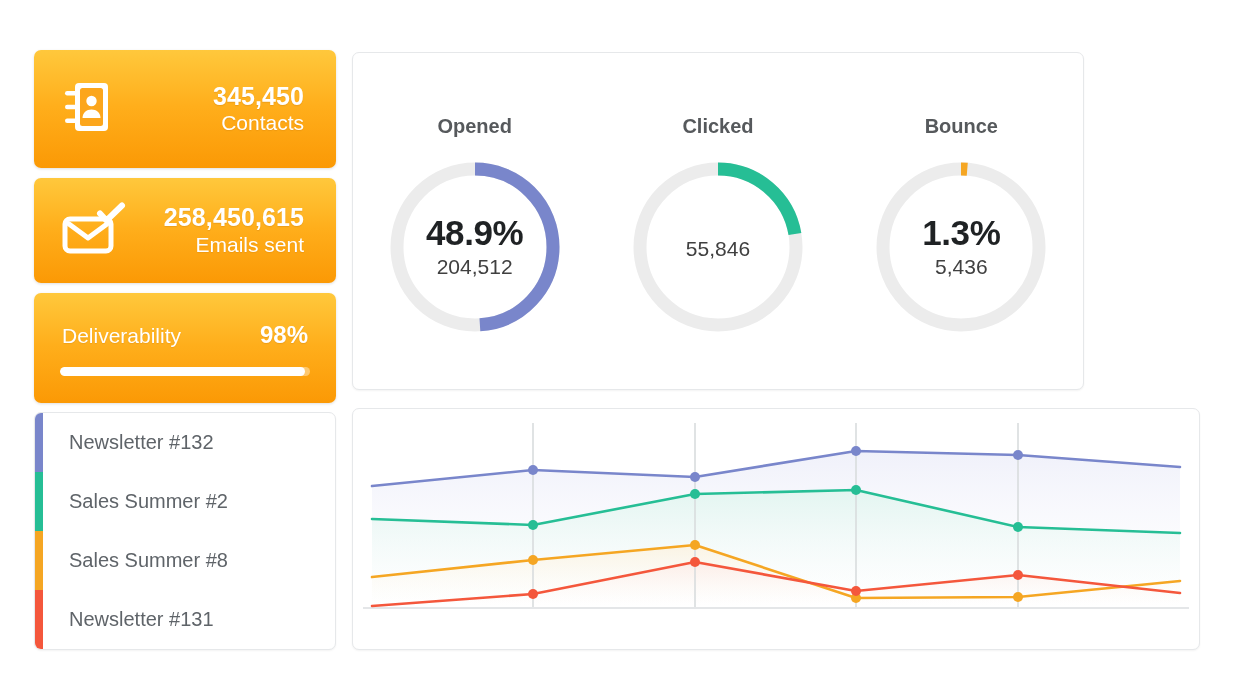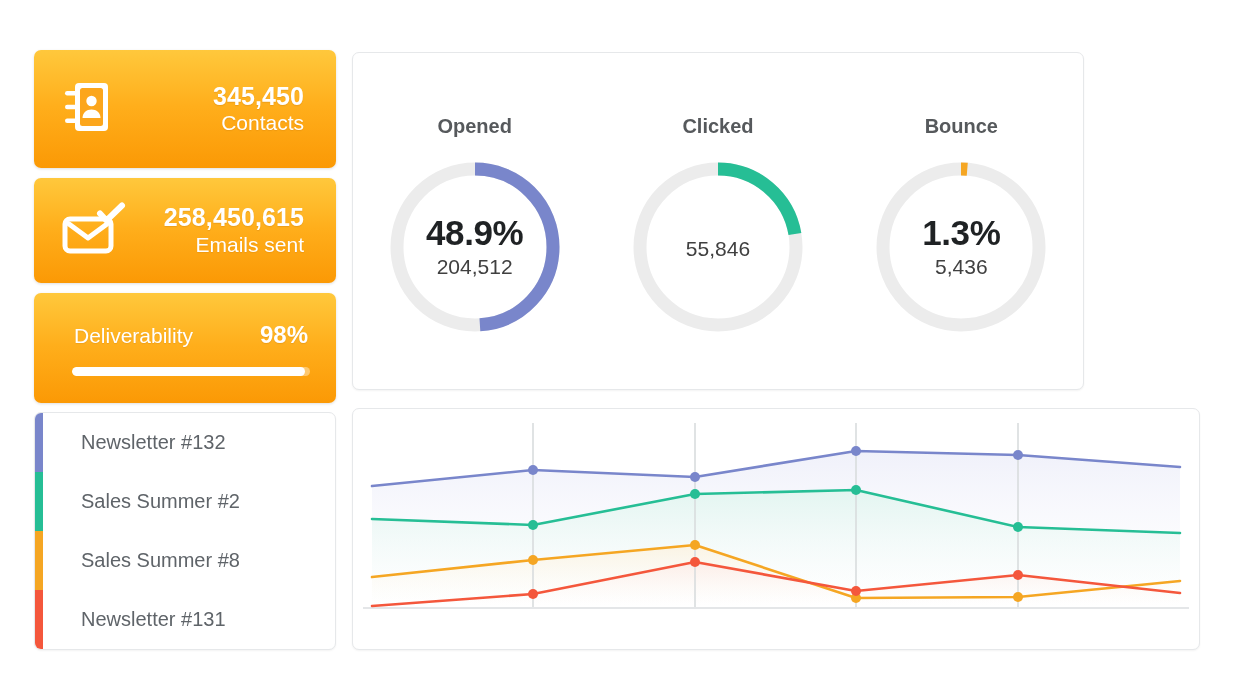--- a/index.html
+++ b/index.html
@@ -25,21 +25,21 @@
   .stat-card {
     position: relative;
     width: 302px;
     border-radius: 7px;
     background: linear-gradient(180deg, #FFC83C 0%, #FFAE1B 48%, #FB9905 100%);
     box-shadow: 0 1px 3px rgba(0,0,0,0.13);
     overflow: hidden;
   }
   .stat-card.contacts { height: 118px; margin-bottom: 10px; }
   .stat-card.emails   { height: 105px; margin-bottom: 10px; }
-  .stat-card.deliver  { height: 110px; padding-left: 12px; }
+  .stat-card.deliver  { height: 110px; }
 
   .stat-inner {
     display: flex;
     align-items: center;
     justify-content: space-between;
     height: 100%;
     padding: 0 32px 0 28px;
   }
   .stat-icon { flex: 0 0 auto; color: #ffffff; }
   .stat-text { text-align: right; color: #ffffff; line-height: 1.18; }
@@ -99,21 +99,21 @@
   }
   .campaign-colorbar {
     flex: 0 0 8px;
     display: flex; flex-direction: column;
   }
   .campaign-colorbar > span { flex: 1 1 0; display: block; }
   .campaign-items { flex: 1 1 auto; display: flex; flex-direction: column; }
   .campaign-item {
     flex: 1 1 0;
     display: flex; align-items: center;
-    padding-left: 38px;
+    padding-left: 26px;
     font-size: 20px;
     color: #5f6469;
   }
 
   
   .donut-card {
     position: absolute;
     left: 352px; top: 52px;
     width: 732px; height: 338px;
     background: #ffffff;

